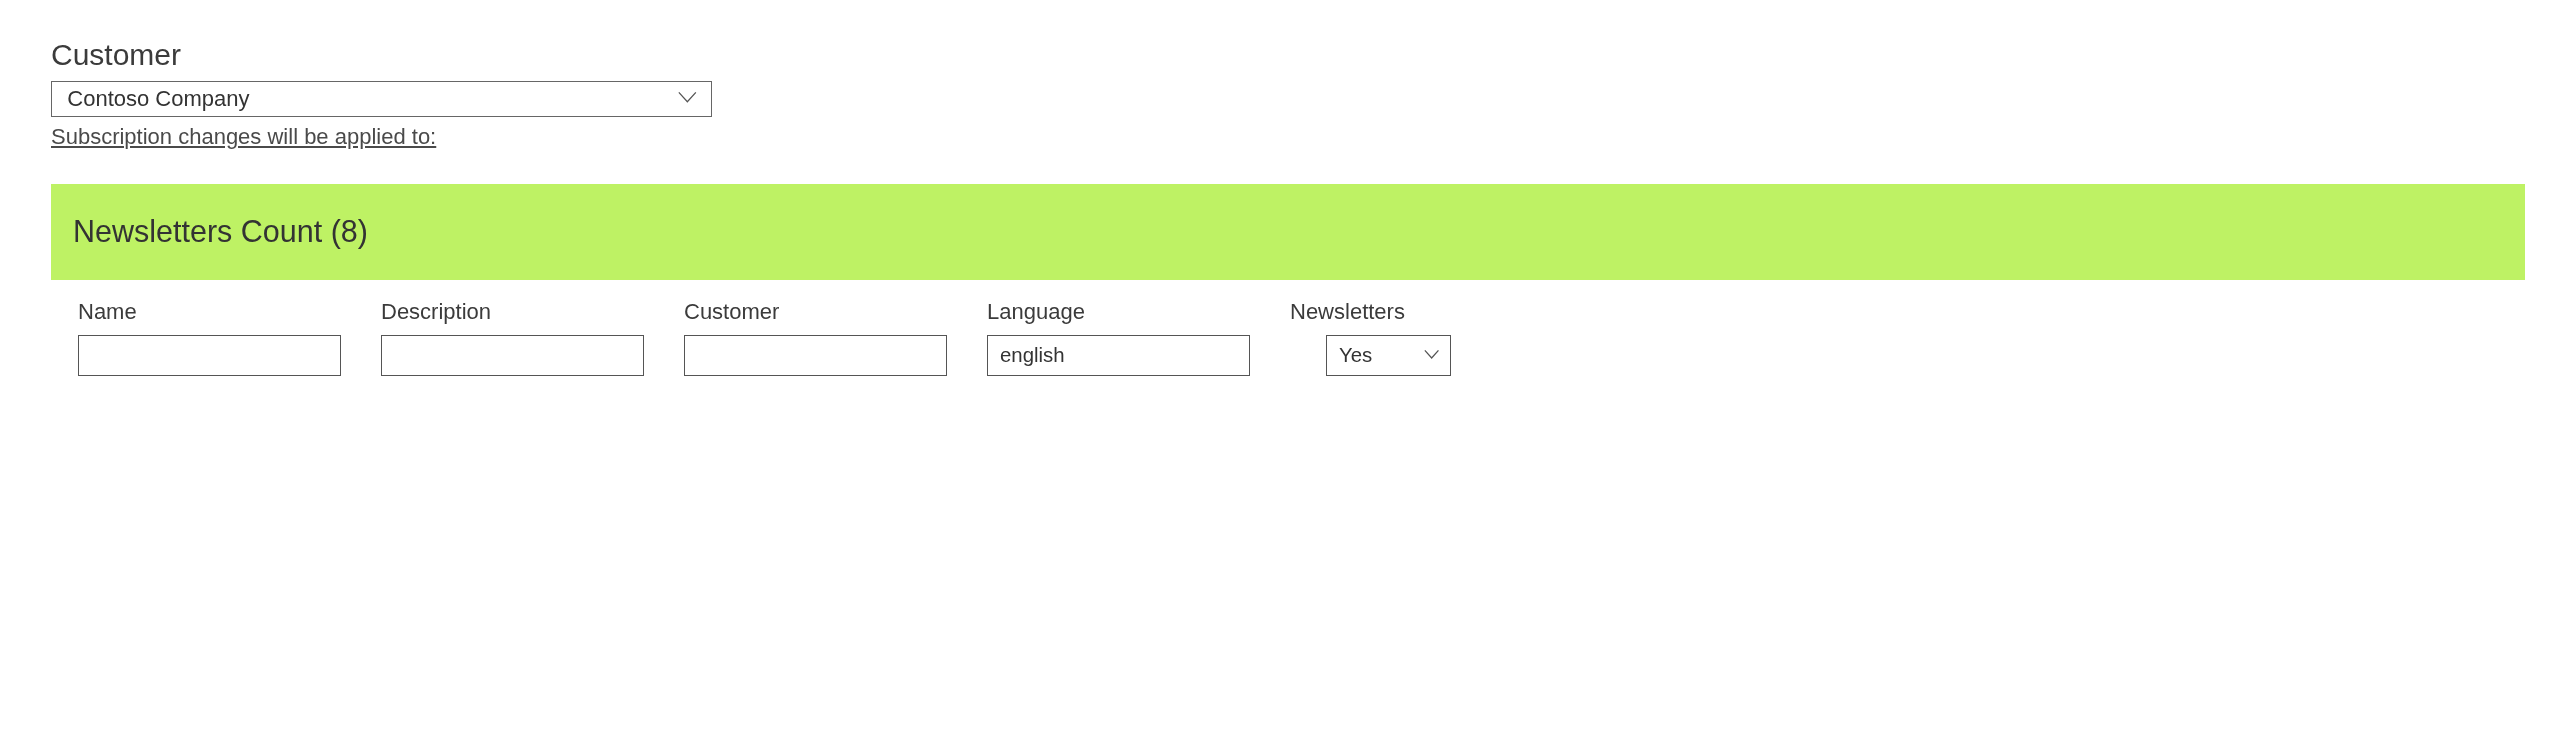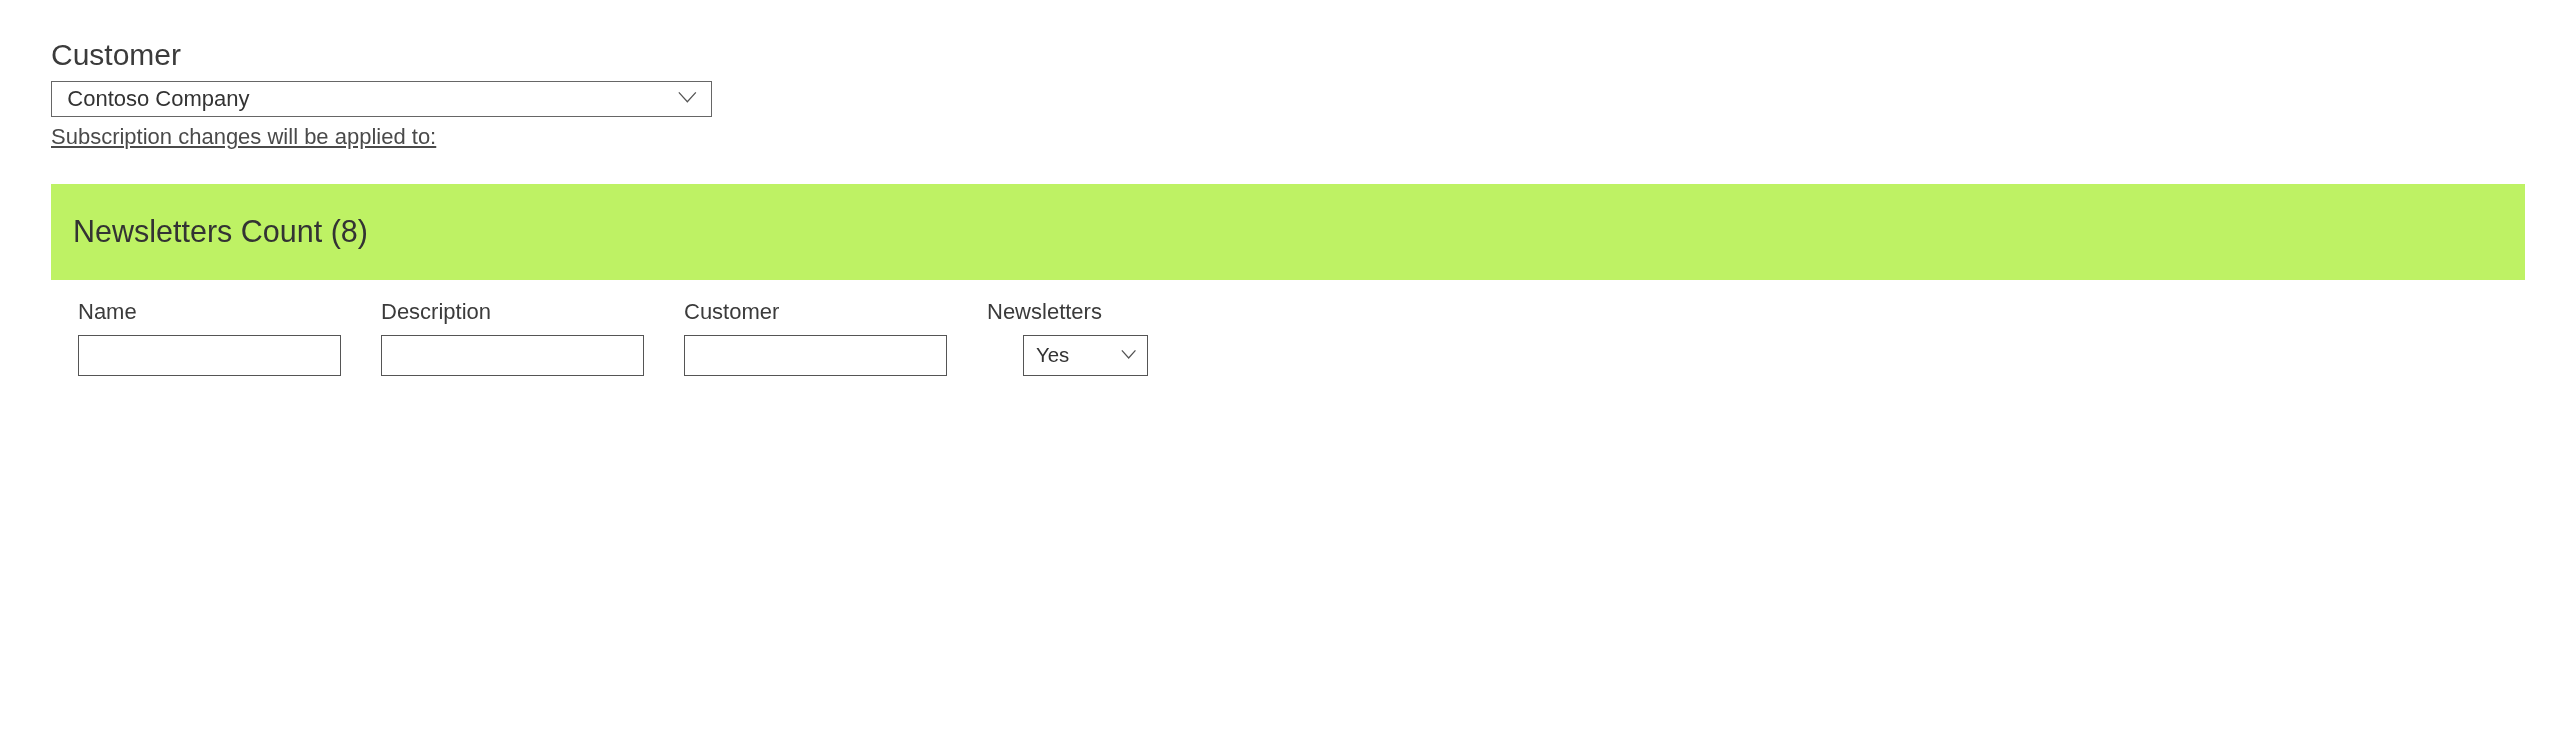--- a/index.html
+++ b/index.html
@@ -161,20 +161,24 @@
   <div class="col col-desc">
     <div class="col-header">Description</div>
     <input type="text" class="text-input" value="" style="">
   </div>
 
   <div class="col col-freq">
     <div class="col-header">Customer</div>
     <input type="text" class="text-input" value="" style="">
   </div>
 
+  <div class="col col-lang">
+    <div class="col-header">Language</div>
+    <input type="text" class="lang-input" value="english" style="">
+  </div>
 
   <div class="col col-sub">
     <div class="col-header">Newsletters</div>
     <div class="select-wrapper">
       <input type="text" class="select-input" readonly="" value="Yes" style="">
       <span class="small-chevron">
         <svg width="15.3" height="10.2" viewBox="0 0 18 12">
             <path d="M1 1 L9 10 L17 1" stroke="currentColor" stroke-width="1.5" fill="none"></path>
           </svg>
       </span>

